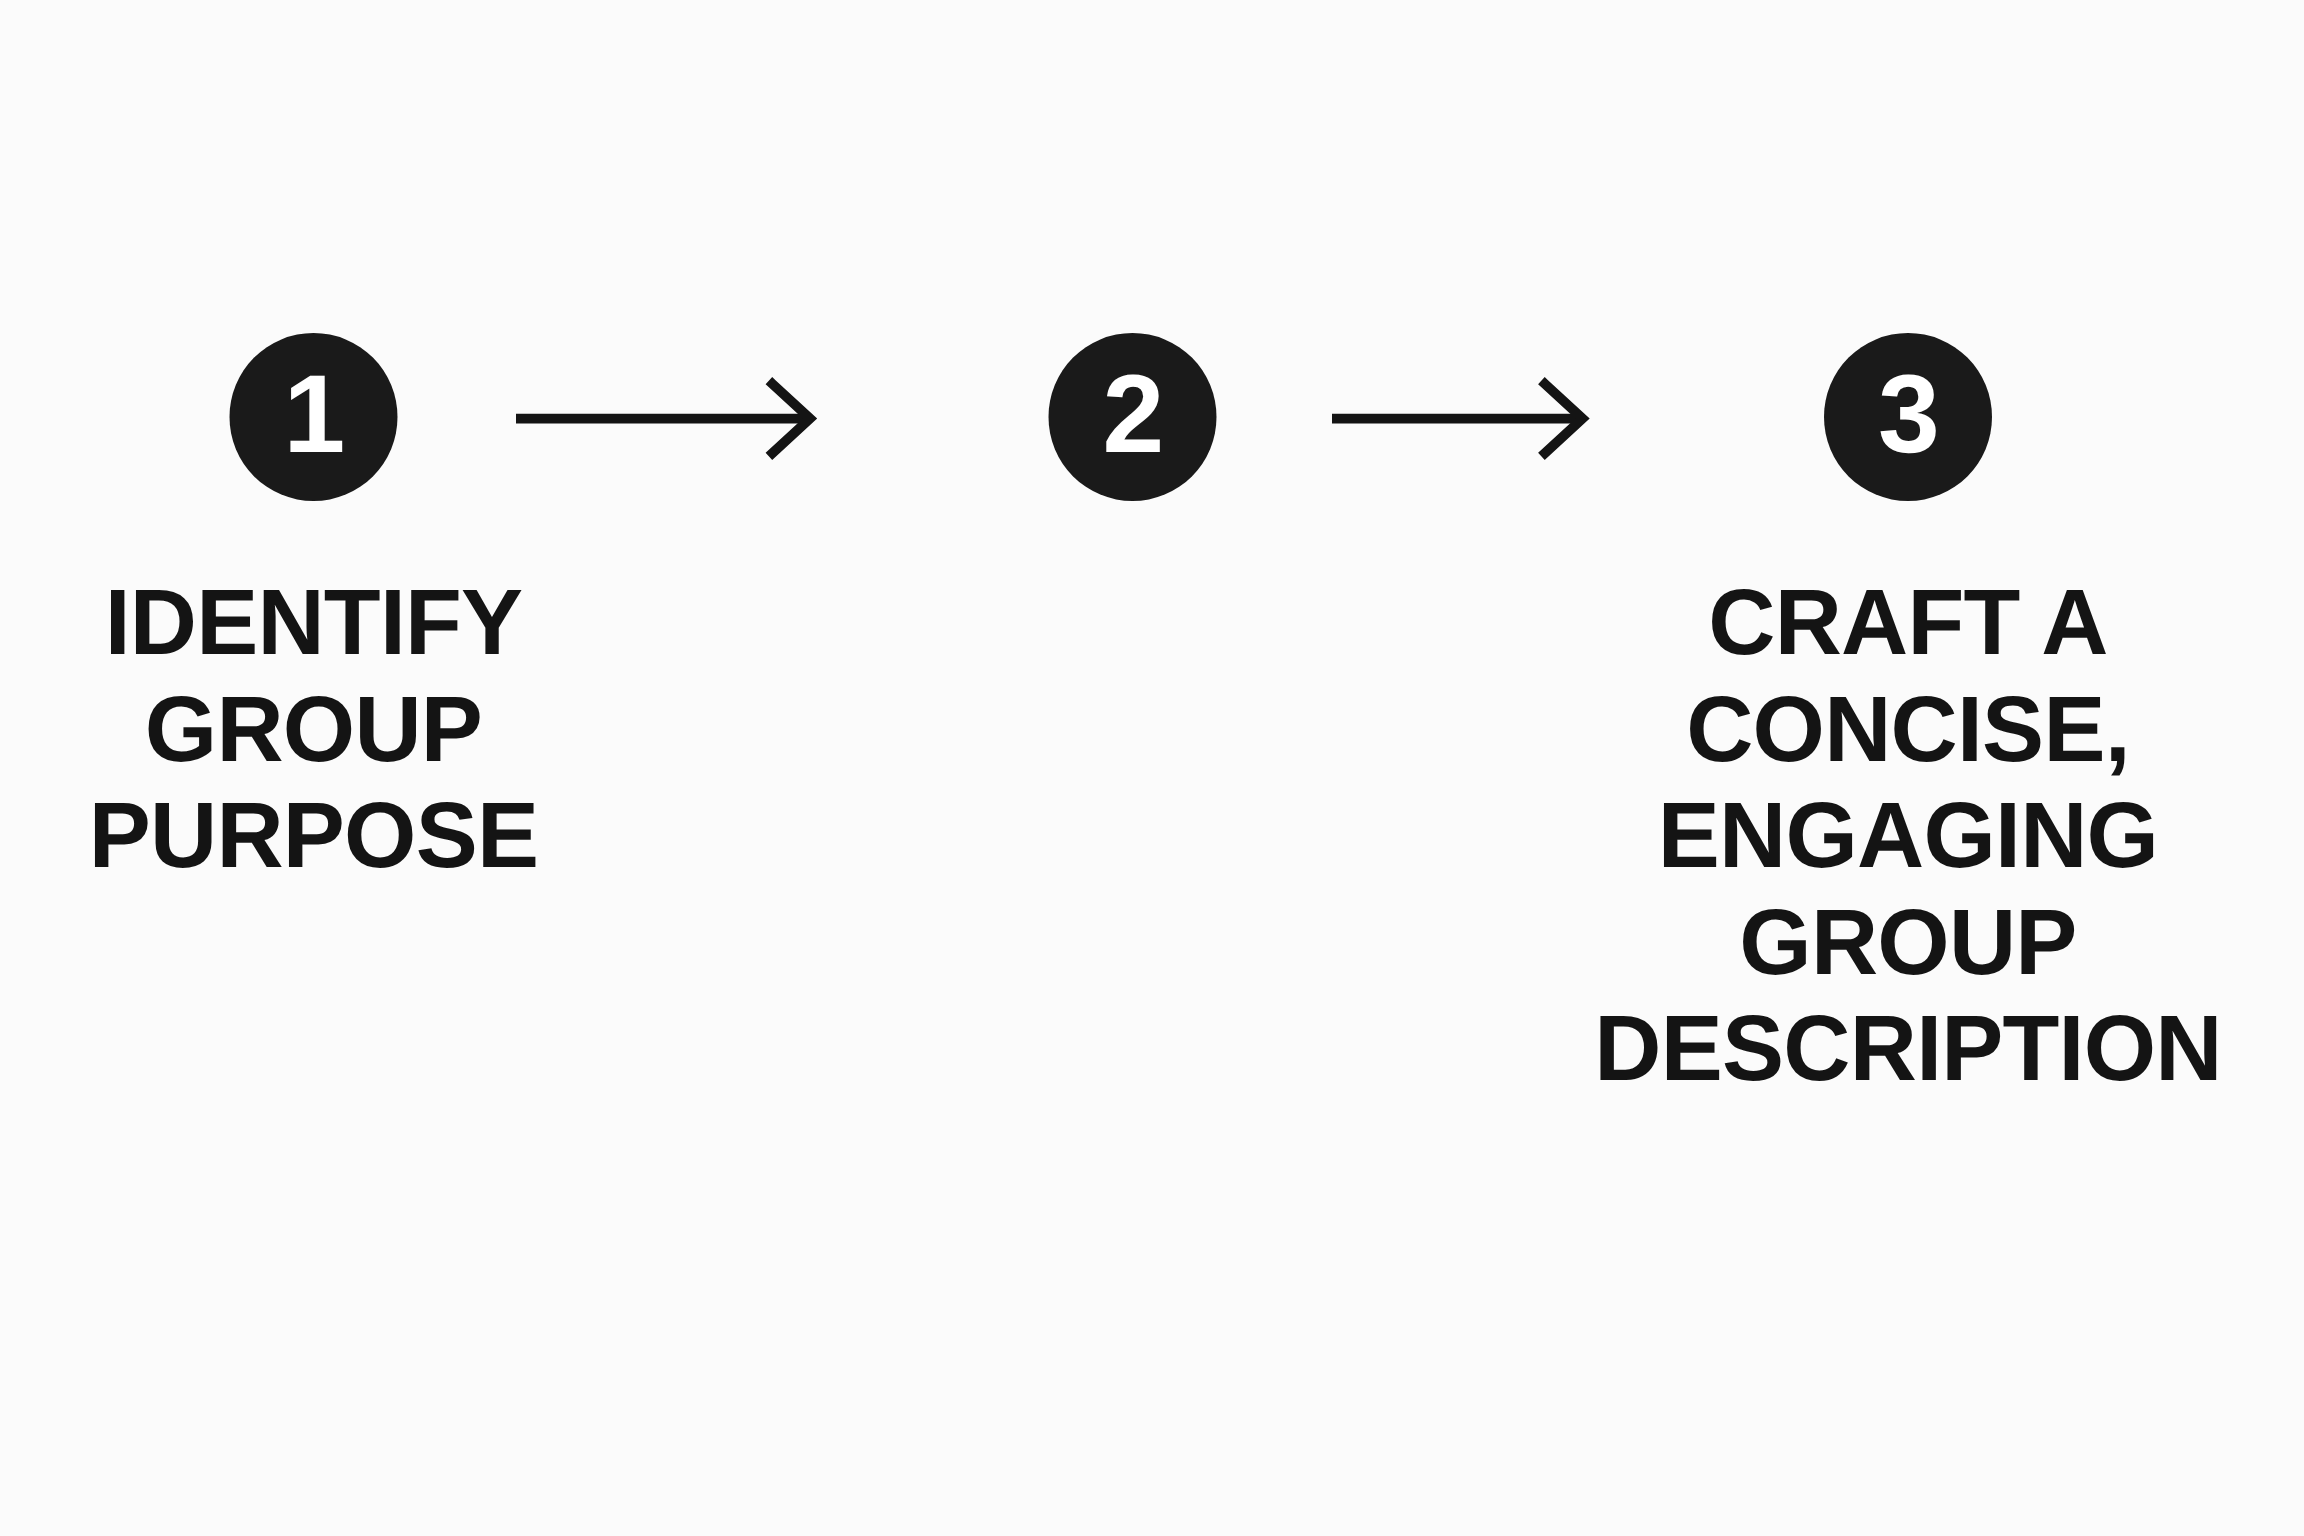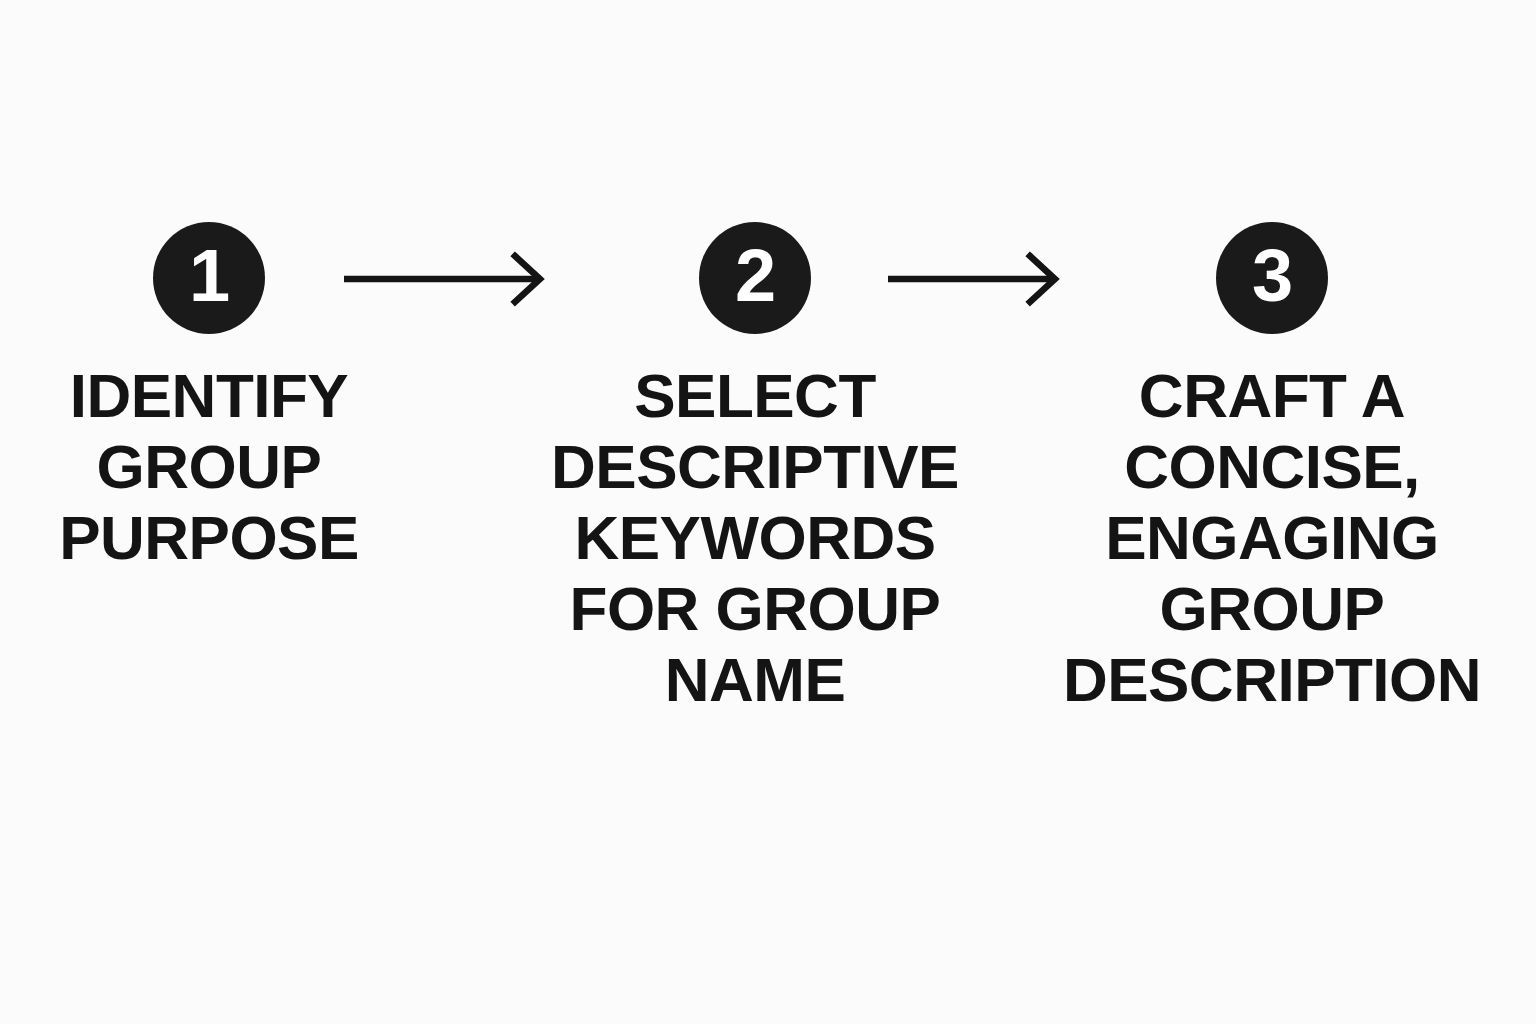--- a/index.html
+++ b/index.html
@@ -45,21 +45,21 @@
     color: #ffffff;
     font-family: "Liberation Sans", sans-serif;
     font-size: 74px;
     font-weight: bold;
     line-height: 1;
     letter-spacing: -1px;
     transform: translateY(-2px);
   }
 
   .step-label {
-    margin-top: 26px;
+    margin-top: 46px;
     color: #141414;
     font-family: "Liberation Sans", sans-serif;
     font-size: 62px;
     font-weight: bold;
     line-height: 71px;
     letter-spacing: -0.5px;
     text-align: center;
     white-space: pre-line;
   }
 
@@ -97,25 +97,20 @@
     <svg width="210" height="60" viewBox="0 0 210 60" aria-hidden="true">
       <line x1="4" y1="30" x2="198" y2="30" stroke="#141414" stroke-width="6.5" stroke-linecap="butt"></line>
       <polyline points="175,7 200,30 175,53" fill="none" stroke="#141414" stroke-width="6.5" stroke-linecap="square" stroke-linejoin="miter"></polyline>
     </svg>
   </div>
 
   <div class="step" id="step-2">
     <div class="badge">
       <span class="badge-number">2</span>
     </div>
-    <div class="step-label">SELECT
-DESCRIPTIVE
-KEYWORDS
-FOR GROUP
-NAME</div>
   </div>
 
   <div class="arrow" id="arrow-2">
     <svg width="180" height="60" viewBox="0 0 180 60" aria-hidden="true">
       <line x1="4" y1="30" x2="168" y2="30" stroke="#141414" stroke-width="6.5" stroke-linecap="butt"></line>
       <polyline points="146,7 171,30 146,53" fill="none" stroke="#141414" stroke-width="6.5" stroke-linecap="square" stroke-linejoin="miter"></polyline>
     </svg>
   </div>
 
   <div class="step" id="step-3">

